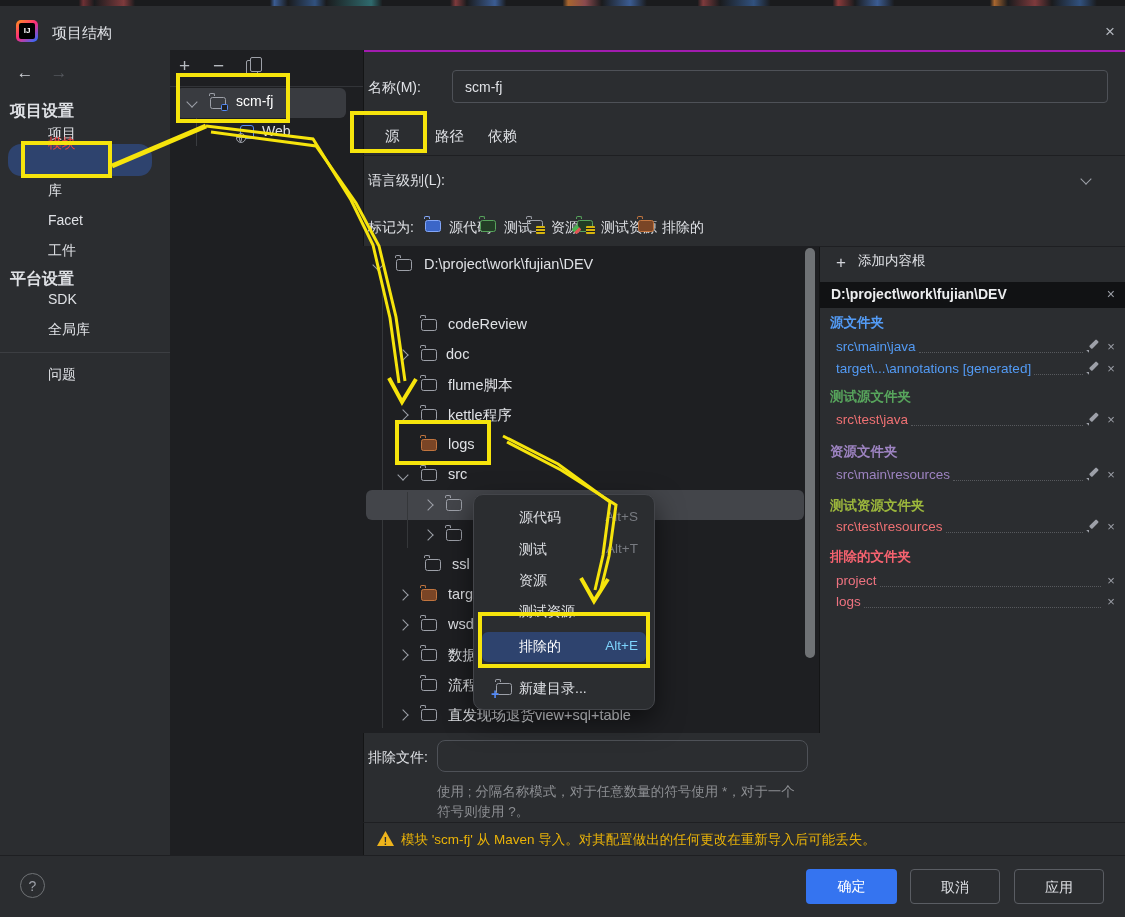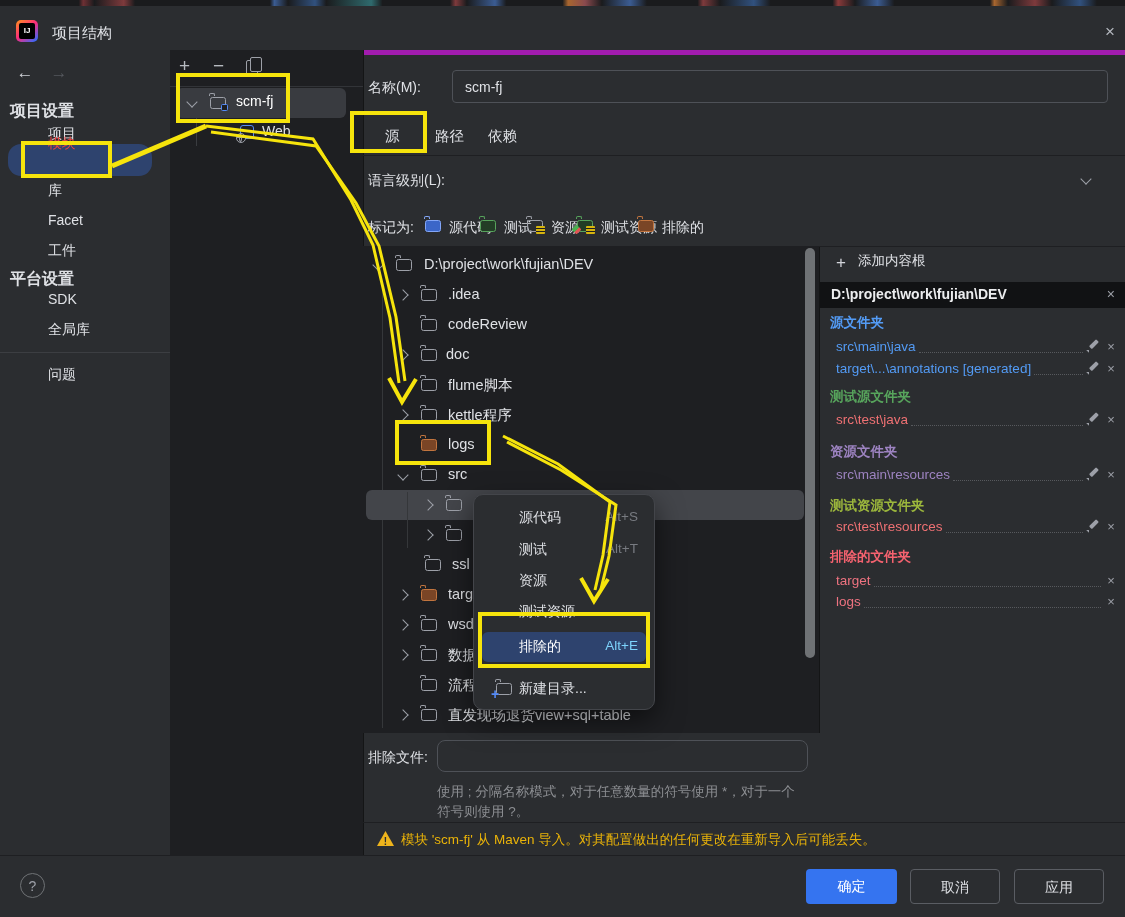--- a/index.html
+++ b/index.html
@@ -10,21 +10,21 @@
   
   .strip{left:0;top:0;width:1125px;height:6px;
     background:linear-gradient(90deg,#1a1b1d 0%,#1a1b1d 7%,#6e3034 7.4%,#1a1b1d 8.4%,#7e3a3c 11%,#1a1b1d 12%,
       #1a1b1d 24%,#3b5c92 24.4%,#1a1b1d 25.6%,#31517e 28%,#1a1b1d 29%,#2f6a6d 33%,#1a1b1d 34%,
       #1a1b1d 40%,#7e3a3c 40.5%,#1a1b1d 41.5%,#3b5c92 44%,#1a1b1d 45%,
       #1a1b1d 50%,#a8662f 50.5%,#8a4a4e 52%,#1a1b1d 53.5%,#3b5c92 56%,#1a1b1d 57.5%,
       #1a1b1d 62%,#7e3a3c 62.5%,#1a1b1d 64%,#31517e 67%,#1a1b1d 68.5%,
       #1a1b1d 74%,#8a3a3a 74.5%,#1a1b1d 76%,#3b5c92 78%,#1a1b1d 79.5%,
       #1a1b1d 88%,#a8662f 88.4%,#1a1b1d 89.6%,#7e3a3c 92%,#1a1b1d 93.5%,#31517e 96%,#1a1b1d 97.5%,#1a1b1d 100%);}
   
-  .titlebar{left:0;top:6px;width:1125px;height:44px;background:#2b2d30;border-bottom:5px solid #a21caf;}
+  .titlebar{left:0;top:6px;width:1125px;height:44px;background:#2b2d30;border-bottom:2px solid #a21caf;}
   .ij-logo{left:16px;top:14px;width:22px;height:22px;border-radius:5px;
     background:linear-gradient(140deg,#ff9419 0%,#fc2a7c 48%,#2e6bff 95%);}
   .ij-logo .inner{position:absolute;left:3px;top:3px;right:3px;bottom:3px;background:#000;border-radius:2px;
     color:#fff;font-size:8px;font-weight:bold;line-height:16px;text-align:center;letter-spacing:0;}
   .dlg-title{left:52px;top:18px;font-size:15px;color:#dfe1e5;}
   .close-x{left:1098px;top:14px;width:24px;height:24px;text-align:center;line-height:24px;font-size:17px;color:#b4b8bf;}
   
   .sidebar{left:0;top:50px;width:170px;height:805px;background:#2b2d30;border-right:1px solid #1e1f22;}
   .nav-arrow{top:62px;width:22px;height:22px;font-size:17px;line-height:22px;text-align:center;}
   .nav-back{left:14px;color:#ced0d6;}
@@ -213,25 +213,20 @@
   <div class="abs file-tree"></div>
   <div class="abs tguide" style="left:382px;top:282px;height:446px;"></div>
   <div class="abs trow-selbg"></div>
   <div class="abs tguide" style="left:407px;top:492px;height:56px;"></div>
 
   <div class="trow" style="top:250px;">
     <span class="chev down" style="left:11px;top:11px;"></span>
     <span class="folder" style="left:33px;top:9px;"></span>
     <span class="lbl" style="left:61px;">D:\project\work\fujian\DEV</span>
   </div>
-  <div class="trow" style="top:280px;">
-    <span class="chev right" style="left:36px;top:11px;"></span>
-    <span class="folder" style="left:58px;top:9px;"></span>
-    <span class="lbl" style="left:85px;">.idea</span>
-  </div>
   <div class="trow" style="top:310px;">
     <span class="folder" style="left:58px;top:9px;"></span>
     <span class="lbl" style="left:85px;">codeReview</span>
   </div>
   <div class="trow" style="top:340px;">
     <span class="chev right" style="left:36px;top:11px;"></span>
     <span class="folder" style="left:58px;top:9px;"></span>
     <span class="lbl" style="left:83px;">doc</span>
   </div>
   <div class="trow" style="top:370px;">
@@ -333,21 +328,21 @@
   <div class="rp-group" style="top:497px;color:#9cb73c;">测试资源文件夹</div>
   <div class="rp-item" style="top:516px;">
     <span class="nm" style="color:#ef7173;">src\test\resources</span>
     <span class="leader"></span>
     <span class="pencil"></span>
     <span class="x">×</span>
   </div>
 
   <div class="rp-group" style="top:548px;color:#f5626f;">排除的文件夹</div>
   <div class="rp-item" style="top:570px;">
-    <span class="nm" style="color:#ee7380;">target</span>
+    <span class="nm" style="color:#ee7380;">project</span>
     <span class="leader"></span>
     <span class="x">×</span>
   </div>
   <div class="rp-item" style="top:591px;">
     <span class="nm" style="color:#ee7380;">logs</span>
     <span class="leader"></span>
     <span class="x">×</span>
   </div>
 
   <div class="abs flabel" style="left:368px;top:749px;">排除文件:</div>

